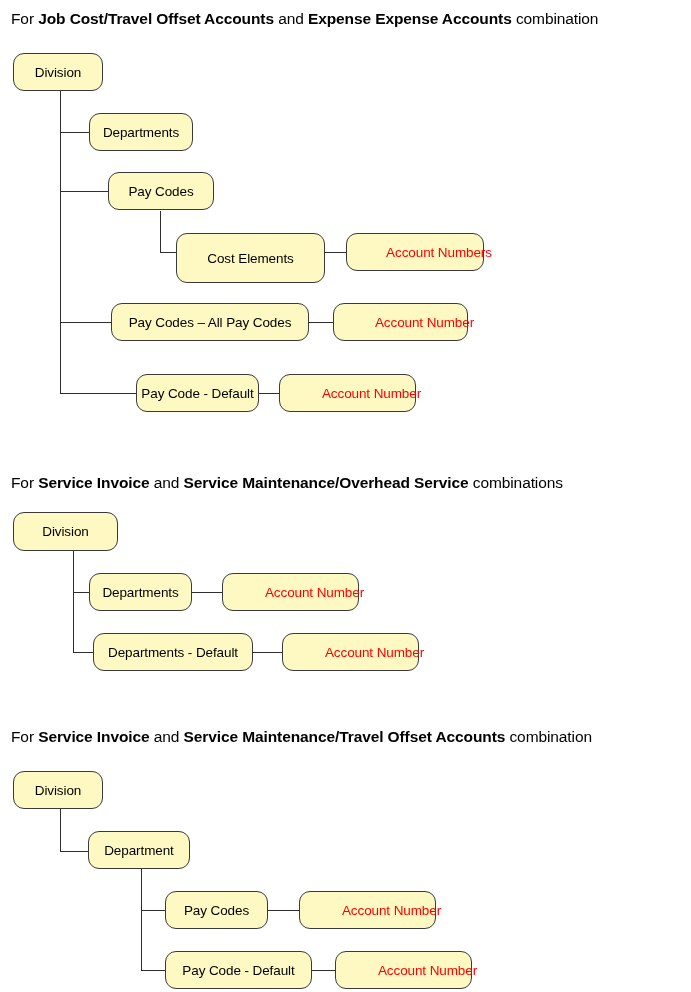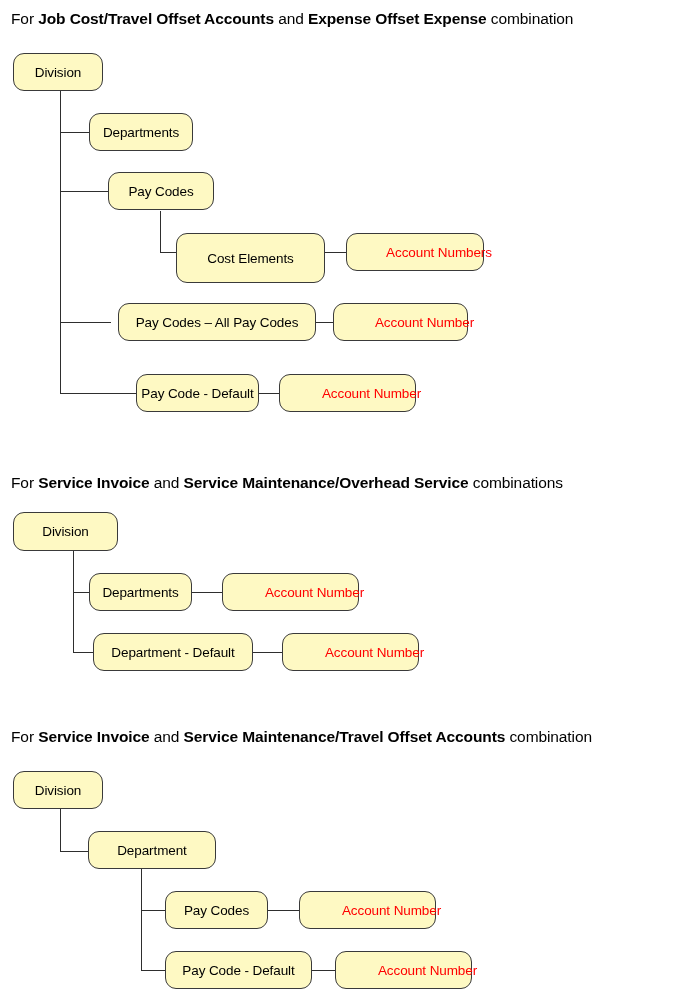--- a/index.html
+++ b/index.html
@@ -65,21 +65,21 @@
     background: #2e2e2e;
     z-index: 1;
   }
   .conn.h { height: 1px; }
   .conn.v { width: 1px; }
 </style>
 </head>
 <body>
 
 <div class="heading" style="top:9px;">
-  <span>For </span><span class="b">Job Cost/Travel Offset Accounts</span><span> and </span><span class="b">Expense Offset Expense</span><span> combination</span>
+  <span>For </span><span class="b">Job Cost/Travel Offset Accounts</span><span> and </span><span class="b">Expense Expense Accounts</span><span> combination</span>
 </div>
 
 <div class="diagram">
 
   <div class="conn v" style="left:60px; top:91px; height:303px;"></div>
 
   <div class="conn h" style="left:60px; top:132px; width:29px;"></div>
   <div class="conn h" style="left:60px; top:191px; width:48px;"></div>
   <div class="conn h" style="left:60px; top:322px; width:51px;"></div>
   <div class="conn h" style="left:60px; top:393px; width:76px;"></div>
@@ -89,56 +89,56 @@
 
   <div class="conn h" style="left:325px; top:252px; width:21px;"></div>
   <div class="conn h" style="left:309px; top:322px; width:24px;"></div>
   <div class="conn h" style="left:259px; top:393px; width:20px;"></div>
 
   <div class="node" style="left:13px;  top:53px;  width:90px;  height:38px;">Division</div>
   <div class="node" style="left:89px;  top:113px; width:104px; height:38px;">Departments</div>
   <div class="node" style="left:108px; top:172px; width:106px; height:38px;">Pay Codes</div>
   <div class="node" style="left:176px; top:233px; width:149px; height:50px;">Cost Elements</div>
   <div class="node red" style="left:346px; top:233px; width:138px; height:38px;">Account Numbers</div>
-  <div class="node" style="left:111px; top:303px; width:198px; height:38px;margin-left:7px;">Pay Codes – All Pay Codes</div>
+  <div class="node" style="left:111px; top:303px; width:198px; height:38px;">Pay Codes – All Pay Codes</div>
   <div class="node red" style="left:333px; top:303px; width:135px; height:38px;">Account Number</div>
   <div class="node" style="left:136px; top:374px; width:123px; height:38px;">Pay Code - Default</div>
   <div class="node red" style="left:279px; top:374px; width:137px; height:38px;">Account Number</div>
 </div>
 
 <div class="heading" style="top:473px;">
   <span>For </span><span class="b">Service Invoice</span><span> and </span><span class="b">Service Maintenance/Overhead Service</span><span> combinations</span>
 </div>
 
 <div class="diagram">
   <div class="conn v" style="left:73px; top:551px; height:102px;"></div>
   <div class="conn h" style="left:73px; top:592px; width:16px;"></div>
   <div class="conn h" style="left:73px; top:652px; width:20px;"></div>
   <div class="conn h" style="left:192px; top:592px; width:30px;"></div>
   <div class="conn h" style="left:253px; top:652px; width:29px;"></div>
 
   <div class="node" style="left:13px;  top:512px; width:105px; height:39px;">Division</div>
   <div class="node" style="left:89px;  top:573px; width:103px; height:38px;">Departments</div>
   <div class="node red" style="left:222px; top:573px; width:137px; height:38px;">Account Number</div>
-  <div class="node" style="left:93px;  top:633px; width:160px; height:38px;">Department - Default</div>
+  <div class="node" style="left:93px;  top:633px; width:160px; height:38px;">Departments - Default</div>
   <div class="node red" style="left:282px; top:633px; width:137px; height:38px;">Account Number</div>
 </div>
 
 <div class="heading" style="top:727px;">
   <span>For </span><span class="b">Service Invoice</span><span> and </span><span class="b">Service Maintenance/Travel Offset Accounts</span><span> combination</span>
 </div>
 
 <div class="diagram">
   <div class="conn v" style="left:60px; top:809px; height:42px;"></div>
   <div class="conn h" style="left:60px; top:851px; width:29px;"></div>
   <div class="conn v" style="left:141px; top:869px; height:102px;"></div>
   <div class="conn h" style="left:141px; top:910px; width:24px;"></div>
   <div class="conn h" style="left:141px; top:970px; width:24px;"></div>
   <div class="conn h" style="left:268px; top:910px; width:31px;"></div>
   <div class="conn h" style="left:312px; top:970px; width:23px;"></div>
 
   <div class="node" style="left:13px;  top:771px; width:90px;  height:38px;">Division</div>
-  <div class="node" style="left:88px;  top:831px; width:128px; height:38px;">Department</div>
+  <div class="node" style="left:88px;  top:831px; width:102px; height:38px;">Department</div>
   <div class="node" style="left:165px; top:891px; width:103px; height:38px;">Pay Codes</div>
   <div class="node red" style="left:299px; top:891px; width:137px; height:38px;">Account Number</div>
   <div class="node" style="left:165px; top:951px; width:147px; height:38px;">Pay Code - Default</div>
   <div class="node red" style="left:335px; top:951px; width:137px; height:38px;">Account Number</div>
 </div>
 
 </body></html>

